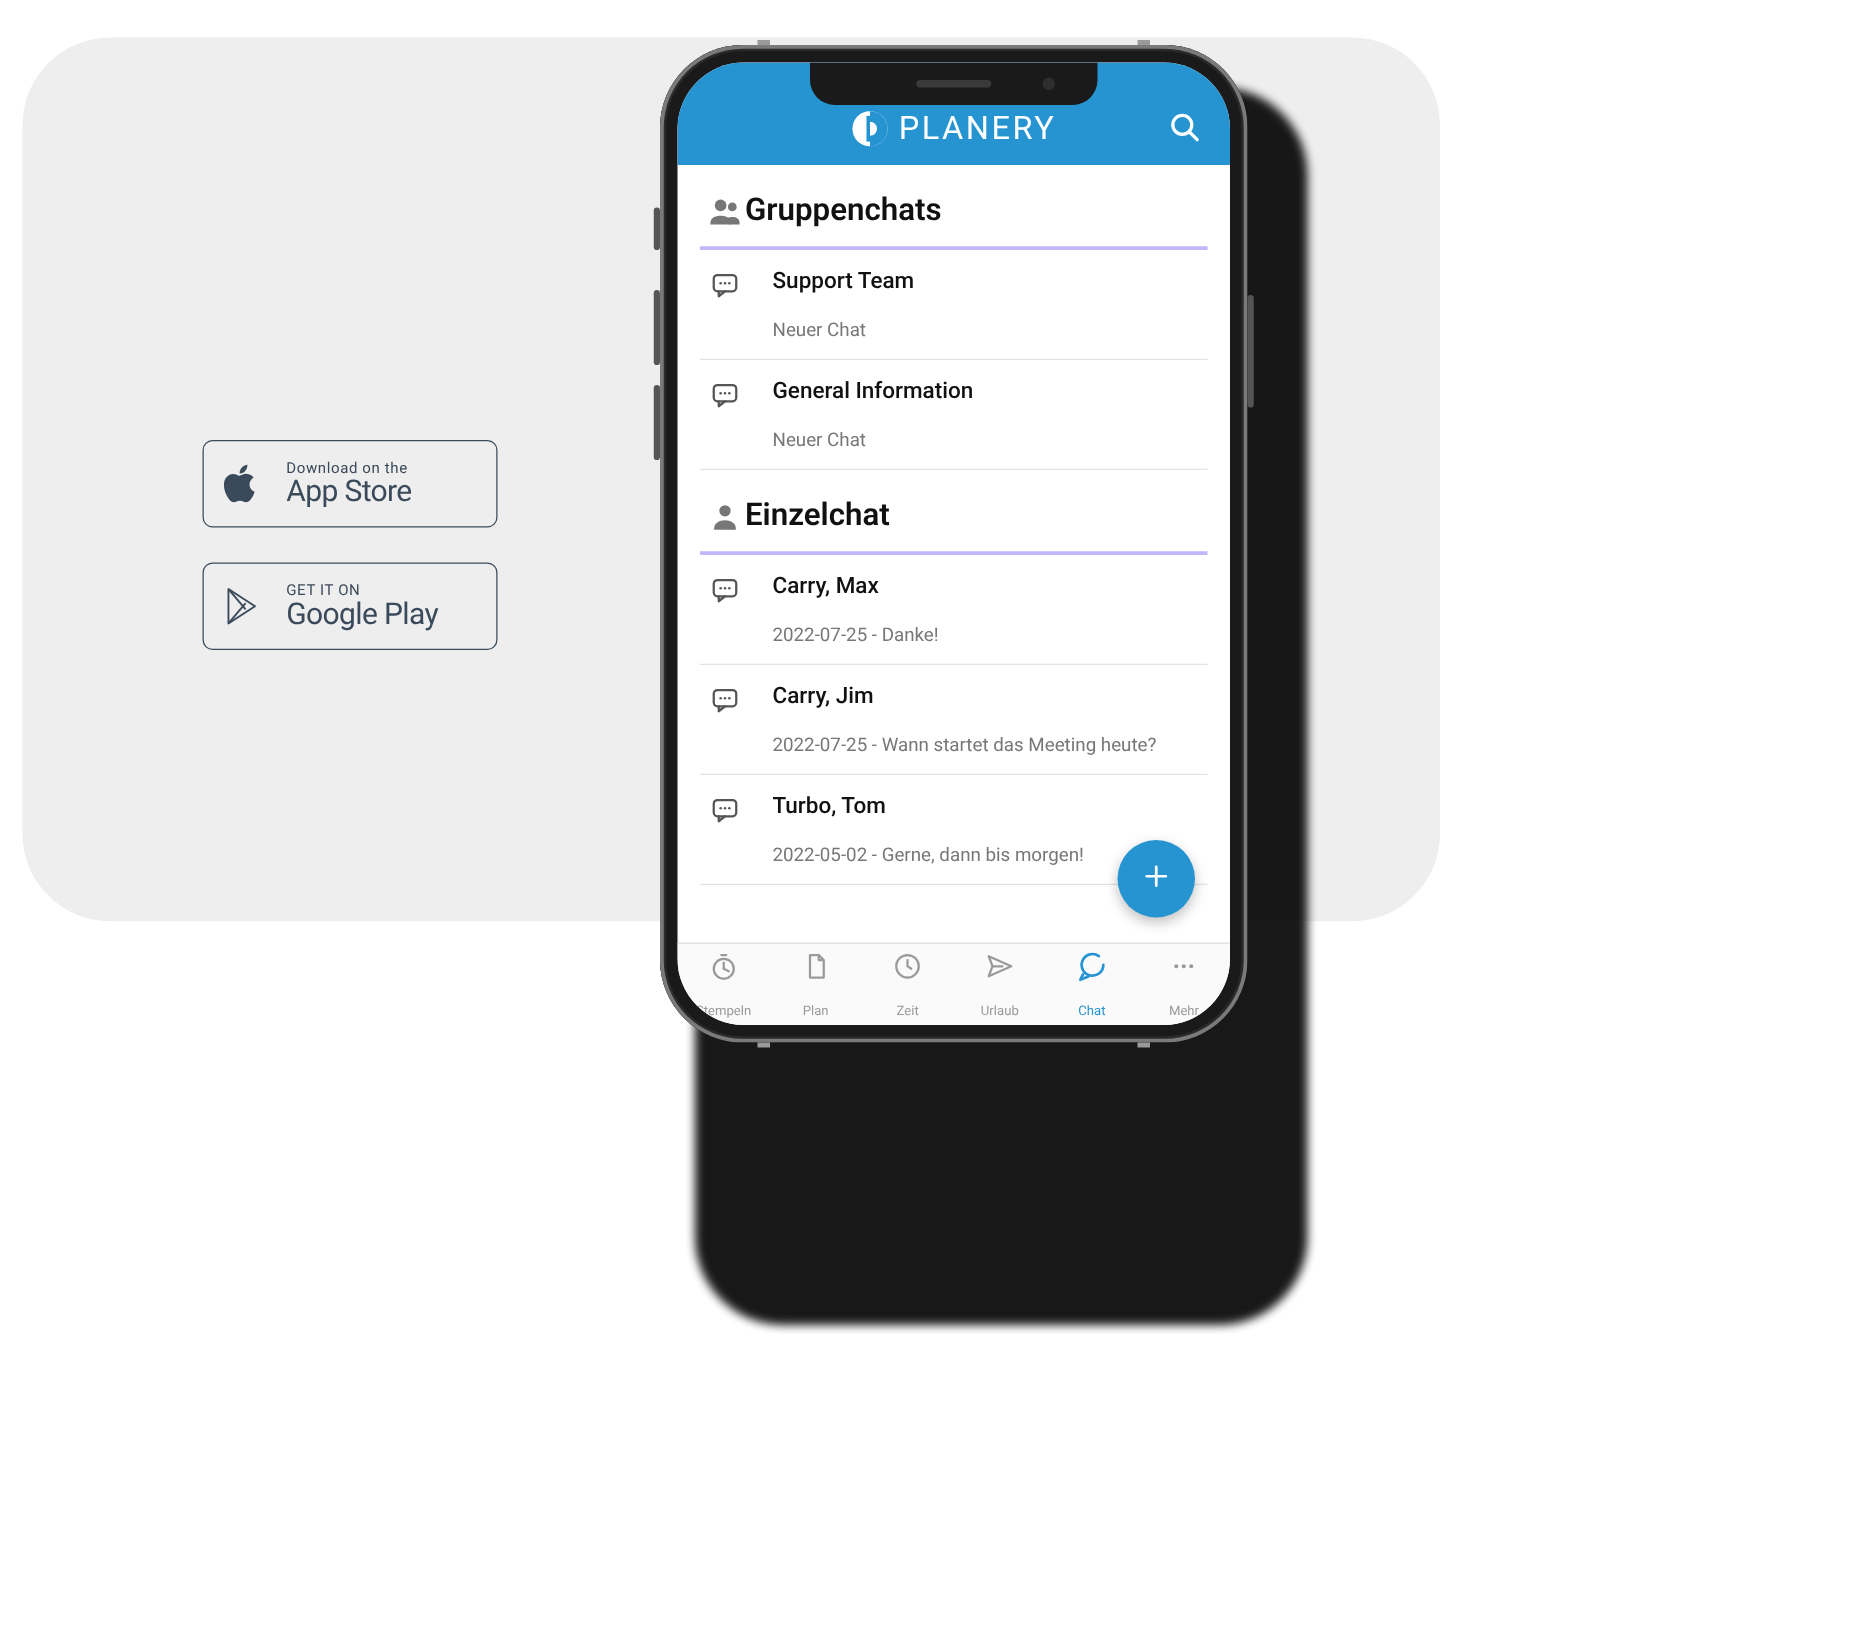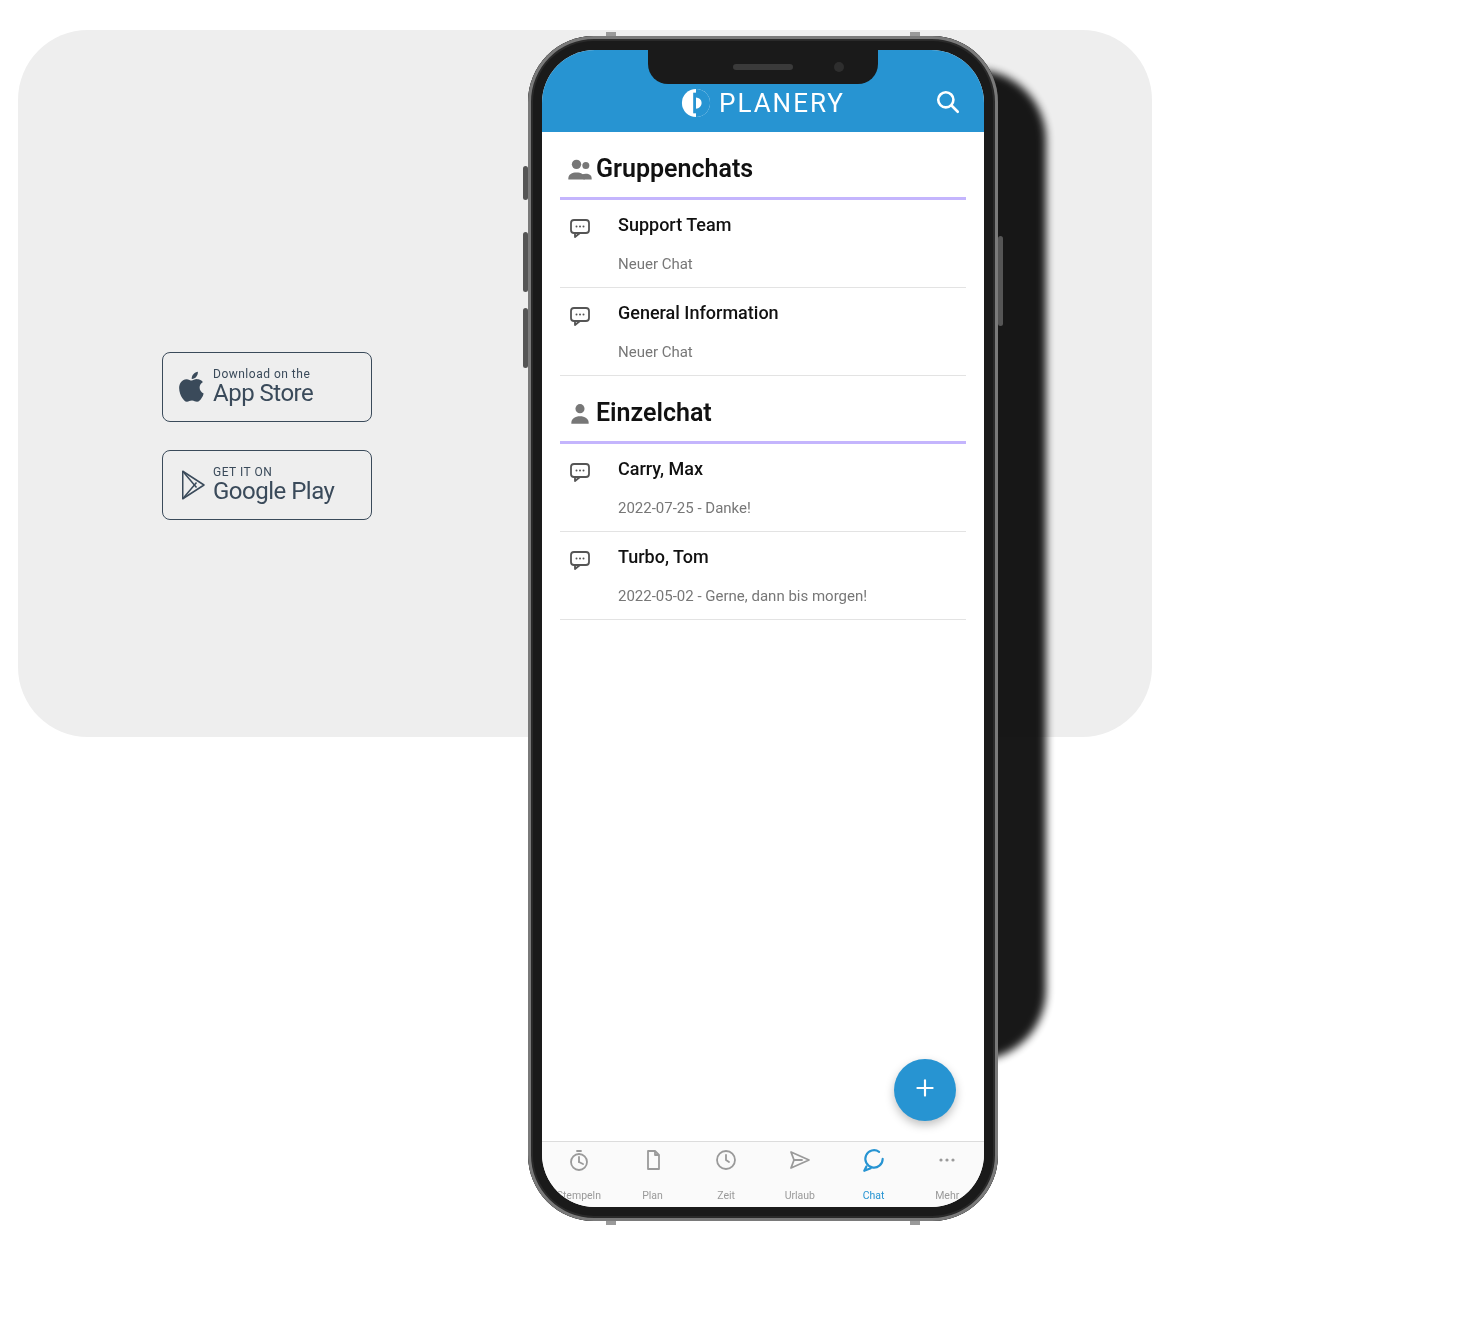--- a/index.html
+++ b/index.html
@@ -33,28 +33,28 @@
 .badges {
   position: absolute;
   left: 162px;
   top: 352px;
   display: flex;
   flex-direction: column;
   gap: 28px;
 }
 
 .badge {
-  width: 210px;
+  width: 236px;
   height: 70px;
   border: 1.5px solid #3a4a5a;
   border-radius: 8px;
   display: flex;
   align-items: center;
   padding: 0 14px;
-  gap: 2px;
+  gap: 18px;
   color: #3a4a5a;
   background: transparent;
 }
 .badge .b-icon {
   width: 34px;
   height: 40px;
   display: flex;
   align-items: center;
   justify-content: center;
 }
@@ -72,21 +72,21 @@
   background: #000;
   border-radius: 70px;
   filter: blur(4px);
   opacity: 0.9;
 }
 .phone {
   position: absolute;
   left: 528px;
   top: 36px;
   width: 470px;
-  height: 1185px;
+  height: 798px;
   background: #1a1a1a;
   border-radius: 66px;
   box-shadow: inset 0 0 0 3px #7a7a7a, inset 0 0 0 5px #2a2a2a;
 }
 .phone-side-btn { position: absolute; background: #555; border-radius: 3px; }
 .sbtn-l1 { left: -5px; top: 130px; width: 5px; height: 34px; }
 .sbtn-l2 { left: -5px; top: 196px; width: 5px; height: 60px; }
 .sbtn-l3 { left: -5px; top: 272px; width: 5px; height: 60px; }
 .sbtn-r1 { right: -5px; top: 200px; width: 5px; height: 90px; }
 
@@ -390,20 +390,35 @@
               <span class="cr-icon">
                 <svg viewBox="0 0 24 24" width="24" height="24" fill="none" stroke="#555" stroke-width="1.8" stroke-linejoin="round" stroke-linecap="round">
                   <rect x="3" y="4" width="18" height="13" rx="3"></rect>
                   <path d="M7 17 L7 21 L12 17"></path>
                   <circle cx="8.5" cy="10.5" r="1" fill="#555" stroke="none"></circle>
                   <circle cx="12" cy="10.5" r="1" fill="#555" stroke="none"></circle>
                   <circle cx="15.5" cy="10.5" r="1" fill="#555" stroke="none"></circle>
                 </svg>
               </span>
               <div class="cr-body">
+                <div class="cr-title">Carry, Jim</div>
+                <div class="cr-sub">2022-07-25 - Wann startet das Meeting heute?</div>
+              </div>
+            </div>
+            <div class="chat-row">
+              <span class="cr-icon">
+                <svg viewBox="0 0 24 24" width="24" height="24" fill="none" stroke="#555" stroke-width="1.8" stroke-linejoin="round" stroke-linecap="round">
+                  <rect x="3" y="4" width="18" height="13" rx="3"></rect>
+                  <path d="M7 17 L7 21 L12 17"></path>
+                  <circle cx="8.5" cy="10.5" r="1" fill="#555" stroke="none"></circle>
+                  <circle cx="12" cy="10.5" r="1" fill="#555" stroke="none"></circle>
+                  <circle cx="15.5" cy="10.5" r="1" fill="#555" stroke="none"></circle>
+                </svg>
+              </span>
+              <div class="cr-body">
                 <div class="cr-title">Turbo, Tom</div>
                 <div class="cr-sub">2022-05-02 - Gerne, dann bis morgen!</div>
               </div>
             </div>
           </div>
 
       </div>
 
       <div class="fab">
         <span>

